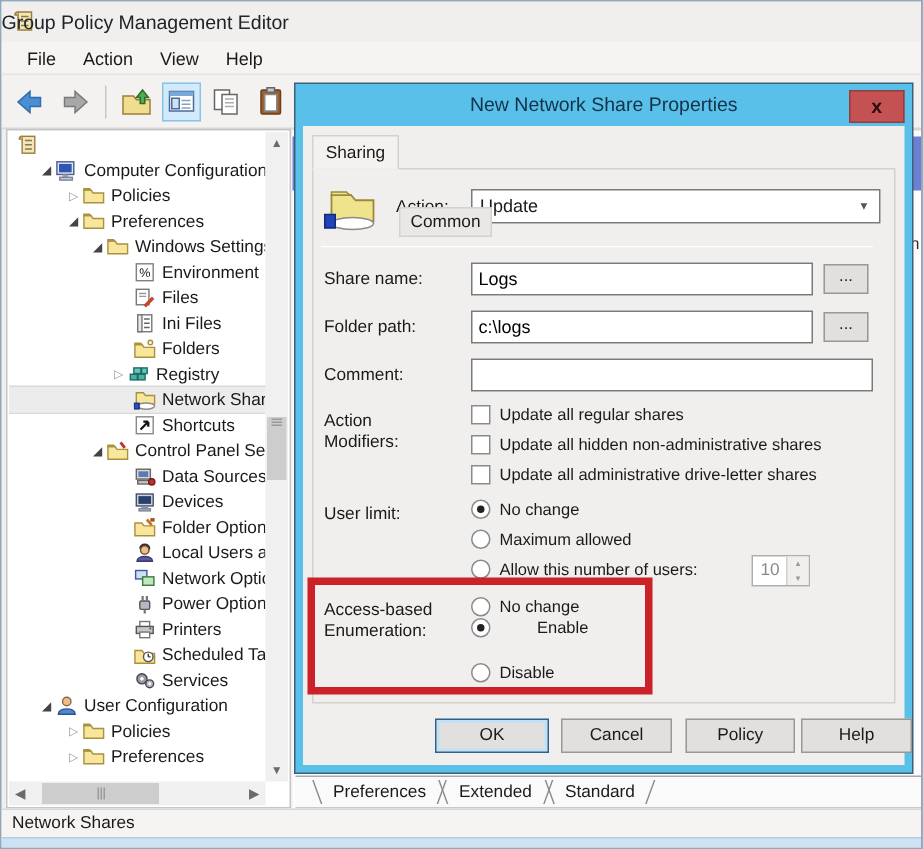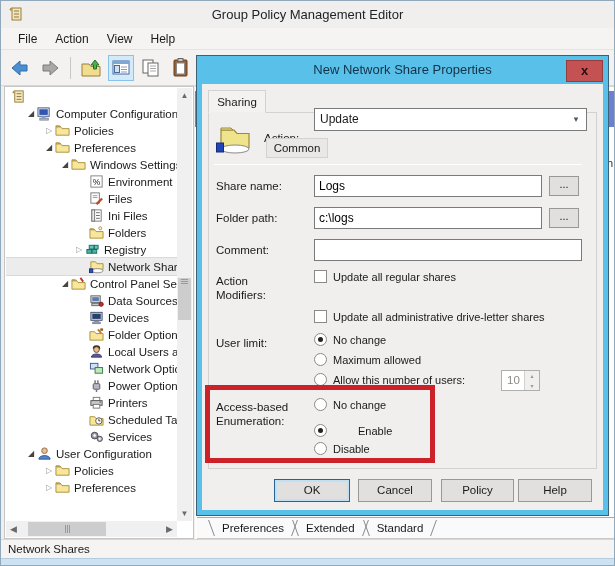--- a/index.html
+++ b/index.html
@@ -4,21 +4,21 @@
 <style>
   * { margin:0; padding:0; box-sizing:border-box; }
   body { background:#888; }
   .window{
     width:615px; height:566px; position:relative; overflow:hidden;
     font-family:"Liberation Sans",sans-serif; font-size:11px; color:#1a1a1a;
     background:#f0efee; border:1px solid #8fa8bc;
   }
   
   .titlebar{ position:absolute; left:0; top:0; right:0; height:27px; background:#f0efee; }
-  .titlebar .apptitle{ position:absolute; left:0; right:0; top:6px; text-align:center; font-size:13px; color:#202428;}
+  .titlebar .apptitle{ position:absolute; left:0; right:0; top:6px; text-align:left; font-size:13px; color:#202428;}
   .winicon{ position:absolute; left:7px; top:5px; }
   .menubar{ position:absolute; left:0; top:27px; right:0; height:22px; background:#f5f4f3; border-bottom:1px solid #e6e4e2; display:flex; align-items:center; padding-left:8px;}
   .menuitem{ padding:3px 9px; font-size:12px; }
   .toolbar{ position:absolute; left:0; top:49px; right:0; height:36px; background:#f3f2f1; border-bottom:1px solid #d9d7d5; display:flex; align-items:center; padding-left:6px; gap:4px;}
   .tbtn{ width:26px; height:26px; display:flex; align-items:center; justify-content:center; border:1px solid transparent; }
   .tbtn.sel{ background:#d3eafa; border:1px solid #86c4ea; }
   .tsepline{ width:1px; height:22px; background:#c9c7c5; margin:0 3px; }
   
   .treepanel{ position:absolute; left:3px; top:85px; width:190px; height:453px; background:#fff; border:1px solid #c5c5c5; }
   .treerows{ position:absolute; left:1px; top:1px; right:16px; bottom:17px; overflow:hidden; }
@@ -69,21 +69,21 @@
   .browse{ position:absolute; width:30px; height:20px; background:#e2e0de; border:1px solid #9a9896; text-align:center; line-height:14px; font-size:11px; z-index:2;}
   .sep{ position:absolute; height:1px; background:#dddbd9; border-bottom:1px solid #fff; z-index:2;}
   .cbrow,.rbrow{ position:absolute; display:flex; align-items:center; gap:6px; z-index:2;}
   .cb{ width:13px; height:13px; border:1px solid #8a8a8a; background:#fff; flex:none;}
   .rb{ width:13px; height:13px; border:1px solid #8a8a8a; border-radius:50%; background:#fff; flex:none; position:relative;}
   .rb.on::after{ content:""; position:absolute; left:3px; top:3px; width:5px; height:5px; border-radius:50%; background:#222; }
   .spin{ position:absolute; width:39px; height:21px; border:1px solid #b0aeac; background:#fff; z-index:2;}
   .spin .val{ position:absolute; left:5px; top:3px; font-size:11.5px; color:#8a8a8a; }
   .spin .ud{ position:absolute; right:0; top:0; bottom:0; width:15px; background:#f0efee; border-left:1px solid #d0d0d0; font-size:6px; color:#999; text-align:center; line-height:10px;}
   .redbox{ position:absolute; left:3px; top:301px; width:230px; height:78px; border:5px solid #cb2128; z-index:4; }
-  .dbtn{ position:absolute; top:395px; height:23px; background:#e2e0de; border:1px solid #9a9896; text-align:center; line-height:21px; font-size:11.5px; z-index:2;}
+  .dbtn{ position:absolute; top:395px; height:23px; background:#e2e0de; border:1px solid #9a9896; text-align:center; line-height:21px; font-size:11.5px; z-index:2;margin-left:16px;}
   .dbtn.focus{ border:1px solid #2c628b; box-shadow:inset 0 0 0 2px #bfe0f5; }
   .i{ display:block; }
 </style>
 </head>
 <body>
 
 <svg width="0" height="0" style="position:absolute">
   <defs>
     <symbol id="sy-scroll" viewBox="0 0 16 16">
       <rect x="4" y="2" width="9" height="12" fill="#f3e6bb" stroke="#9a7f3a"></rect>
@@ -406,20 +406,28 @@
         <span class="tlabel">Registry</span>
       </div>
       <div class="trow d4 sel">
         <span class="ticon">
             <svg class="i" width="15" height="15">
               <use href="#sy-sharedfolder"></use>
             </svg>
           </span>
         <span class="tlabel">Network Shares</span>
       </div>
+      <div class="trow d4">
+        <span class="ticon">
+            <svg class="i" width="15" height="15">
+              <use href="#sy-shortcut"></use>
+            </svg>
+          </span>
+        <span class="tlabel">Shortcuts</span>
+      </div>
       <div class="trow d3">
         <span class="texp exp">◢</span>
         <span class="ticon">
             <svg class="i" width="15" height="15">
               <use href="#sy-cpfolder"></use>
             </svg>
           </span>
         <span class="tlabel">Control Panel Settings</span>
       </div>
       <div class="trow d4">
@@ -554,21 +562,21 @@
       <div class="dtab active">Sharing</div>
       <div class="dtab inactive">Common</div>
       <div class="dpane"></div>
 
       <span class="dlg-el" style="left:14px; top:38px;">
         <svg class="i" width="38" height="32">
             <use href="#sy-bigsharedfolder"></use>
           </svg>
       </span>
       <span class="dlg-el flabel" style="left:62px; top:48px;">Action:</span>
-      <div class="dd" style="left:112px; top:24px; width:273px;">
+      <div class="dd" style="left:112px; top:42px; width:273px;">
         <span>Update</span>
         <span class="chev">▾</span>
       </div>
       <div class="sep" style="left:12px; top:80px; width:368px;"></div>
 
       <span class="dlg-el flabel" style="left:14px; top:96px;">Share name:</span>
       <input class="tbox" style="left: 112px; top: 91px; width: 228px;" value="Logs">
       <div class="browse" style="left:347px; top:92px;">...</div>
 
       <span class="dlg-el flabel" style="left:14px; top:128px;">Folder path:</span>
@@ -576,20 +584,24 @@
       <div class="browse" style="left:347px; top:124px;">...</div>
 
       <span class="dlg-el flabel" style="left:14px; top:160px;">Comment:</span>
       <input class="tbox" style="left: 112px; top: 155px; width: 268px;" value="">
 
       <span class="dlg-el flabel" style="left:14px; top:191px;">Action</span>
       <span class="dlg-el flabel" style="left:14px; top:205px;">Modifiers:</span>
       <div class="cbrow" style="left:112px; top:186px;">
         <span class="cb"></span>
         <span>Update all regular shares</span>
+      </div>
+      <div class="cbrow" style="left:112px; top:206px;">
+        <span class="cb"></span>
+        <span>Update all hidden non-administrative shares</span>
       </div>
       <div class="cbrow" style="left:112px; top:226px;text-align:center;">
         <span class="cb"></span>
         <span>Update all administrative drive-letter shares</span>
       </div>
 
       <span class="dlg-el flabel" style="left:14px; top:253px;">User limit:</span>
       <div class="rbrow" style="left:112px; top:249px;">
         <span class="rb on"></span>
         <span>No change</span>
@@ -611,21 +623,21 @@
       </div>
 
       <div class="redbox"></div>
 
       <span class="dlg-el flabel" style="left:14px; top:317px;">Access-based</span>
       <span class="dlg-el flabel" style="left:14px; top:331px;">Enumeration:</span>
       <div class="rbrow" style="left:112px; top:314px;">
         <span class="rb"></span>
         <span>No change</span>
       </div>
-      <div class="rbrow" style="left:112px; top:340px;gap:31px;">
+      <div class="rbrow" style="left:112px; top:328px;gap:31px;">
         <span class="rb on"></span>
         <span>Enable</span>
       </div>
       <div class="rbrow" style="left:112px; top:358px;">
         <span class="rb"></span>
         <span>Disable</span>
       </div>
 
       <div class="dbtn focus" style="left:72px; width:76px;">OK</div>
       <div class="dbtn" style="left:156px; width:74px;">Cancel</div>

